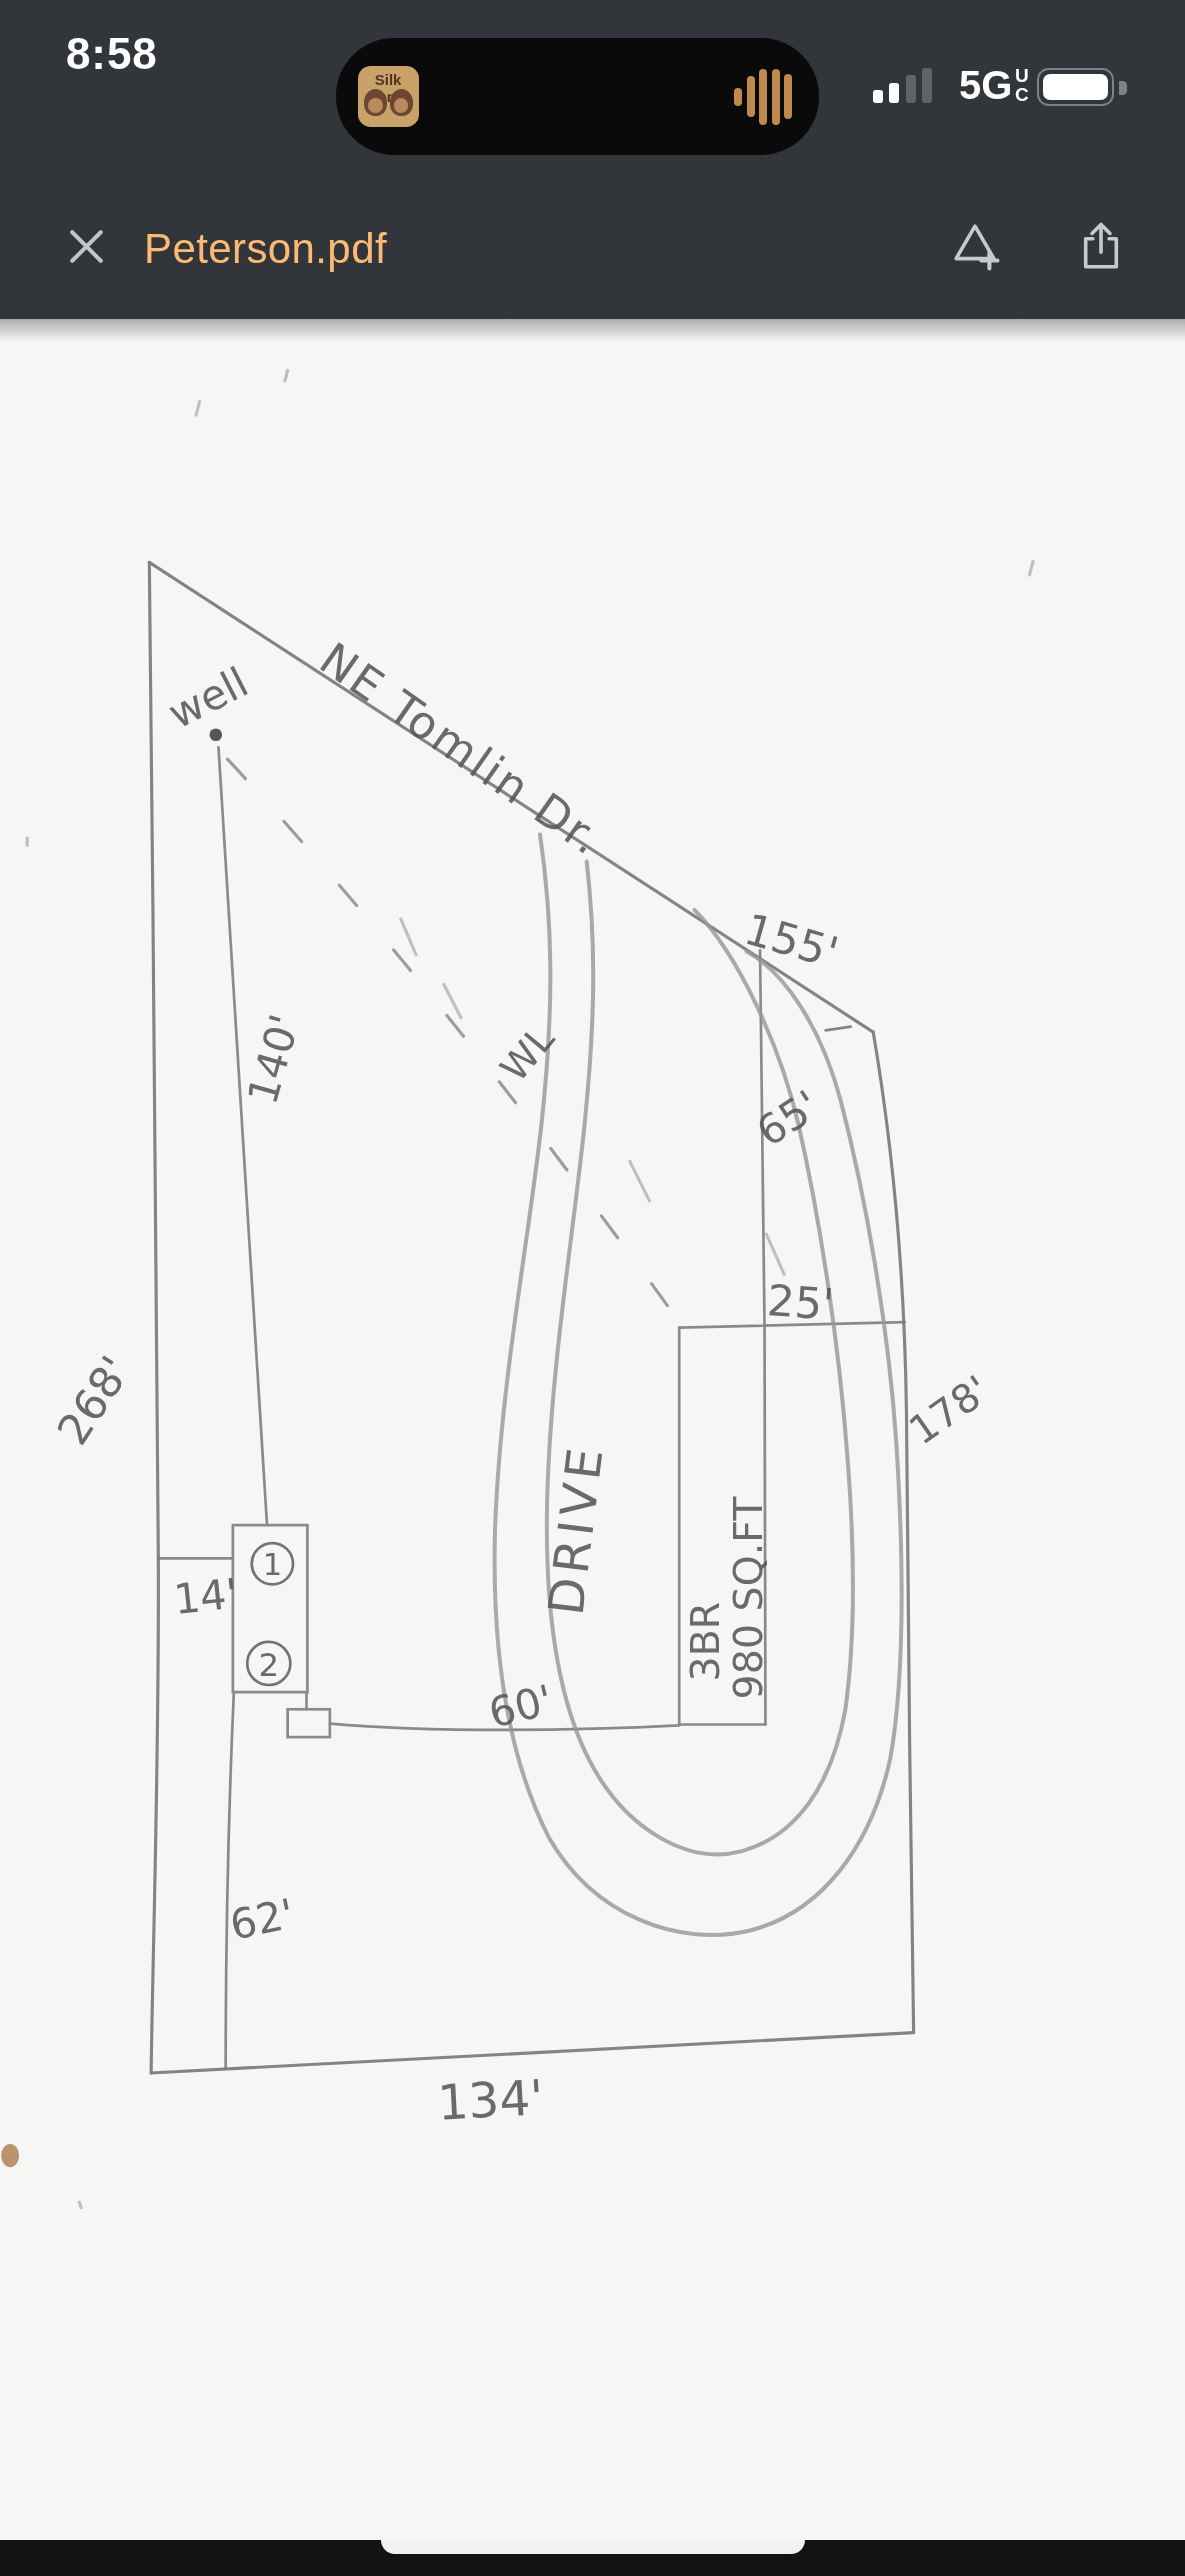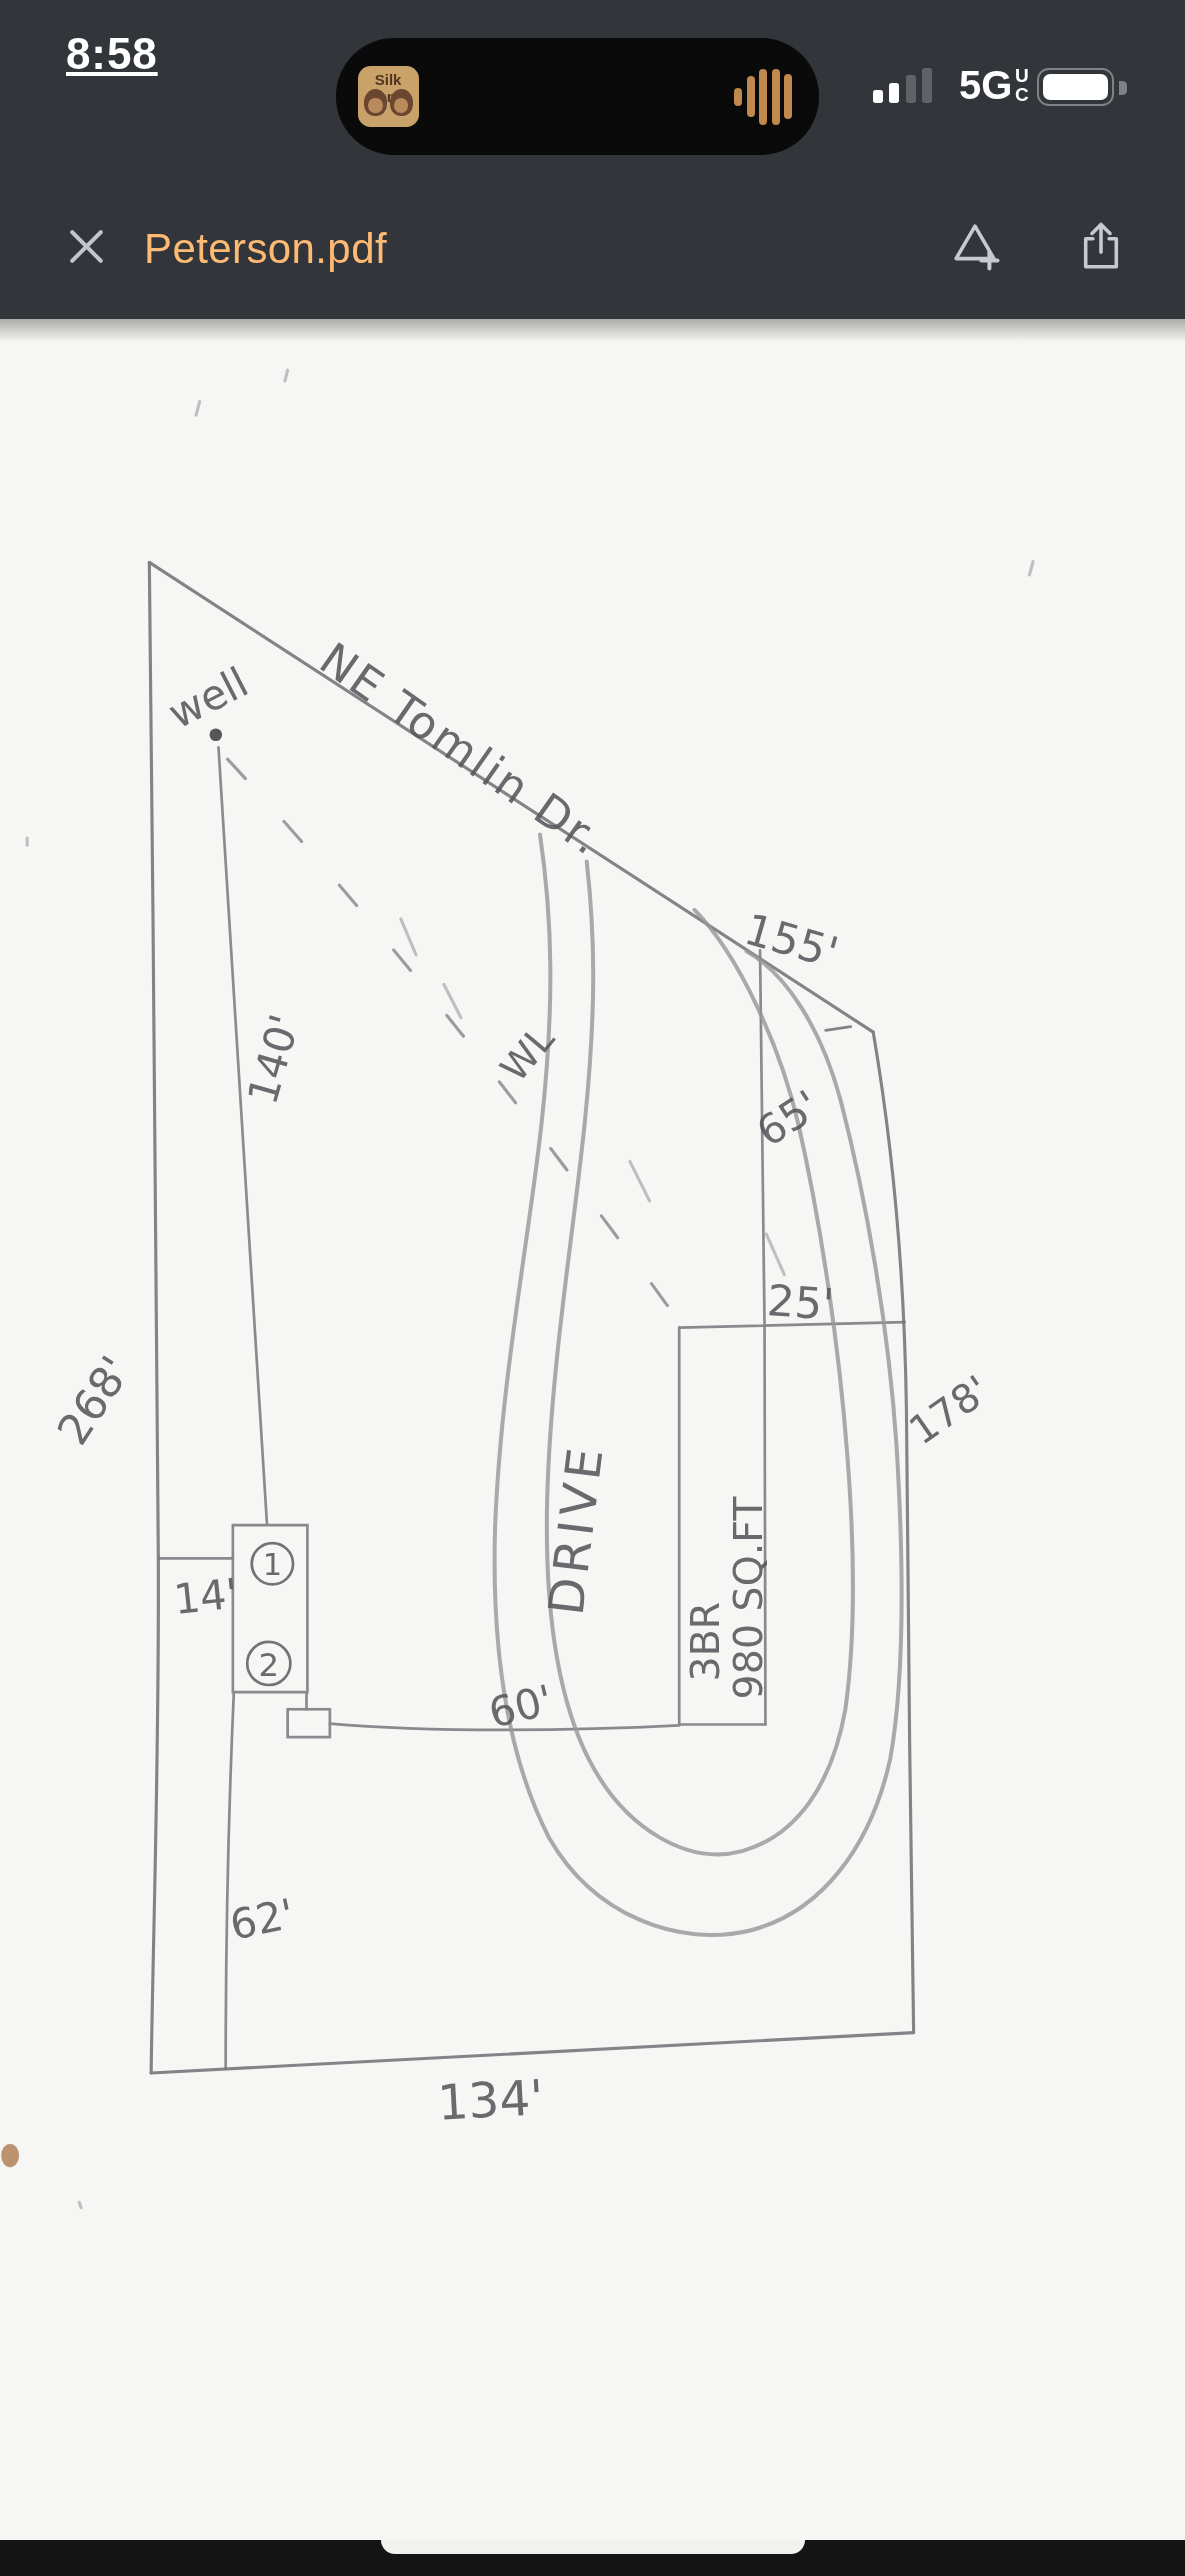--- a/index.html
+++ b/index.html
@@ -2,21 +2,21 @@
 <html style="font-size:14.4px"><head>
 <meta charset="utf-8">
 <style>
   html,body { margin:0; padding:0; background:#000; }
   .screen {
     position:relative; width:1186px; height:2576px; overflow:hidden;
     background:#f6f6f4; font-family:"Liberation Sans", sans-serif;
   }
   
   .header { position:absolute; top:0; left:0; width:1186px; height:319px; background:#323539; }
-  .time { position:absolute; left:66px; top:29px; font-size:44px; font-weight:700; color:#ffffff; letter-spacing:0.9px;text-decoration:underline; }
+  .time { position:absolute; left:66px; top:29px; font-size:44px; font-weight:700; color:#ffffff; letter-spacing:0.9px; }
   .island { position:absolute; left:336px; top:38px; width:483px; height:117px; border-radius:58px; background:#0a0a0b; }
   .album { position:absolute; left:21.6px; top:28px; width:61px; height:61px; border-radius:12.6px; background:#c9a26a; overflow:hidden; }
   .album-title { position:absolute; top:5.4px; left:0; width:100%; text-align:center; font-size:15px; font-weight:700; color:#53351f; }
   .face { position:absolute; top:23.4px; width:23.4px; height:27px; border-radius:50% 50% 45% 45%; background:#6b4630; }
   .face.f1 { left:6.3px; } .face.f2 { left:32px; }
   .face::after { content:""; position:absolute; left:4.5px; top:9px; width:14.4px; height:14.4px; border-radius:50%; background:#b98a5b; }
   .wave { position:absolute; right:27px; top:0; height:117px; display:flex; align-items:center; gap:4.5px; }
   .wave i { display:block; width:8px; border-radius:4.5px; background:#c08a4f; }
   .sig { position:absolute; left:873px; top:67px; width:65px; height:36px; display:flex; align-items:flex-end; gap:6.3px; }
   .sig i { display:block; width:10px; border-radius:2.7px; background:#5f6367; }

